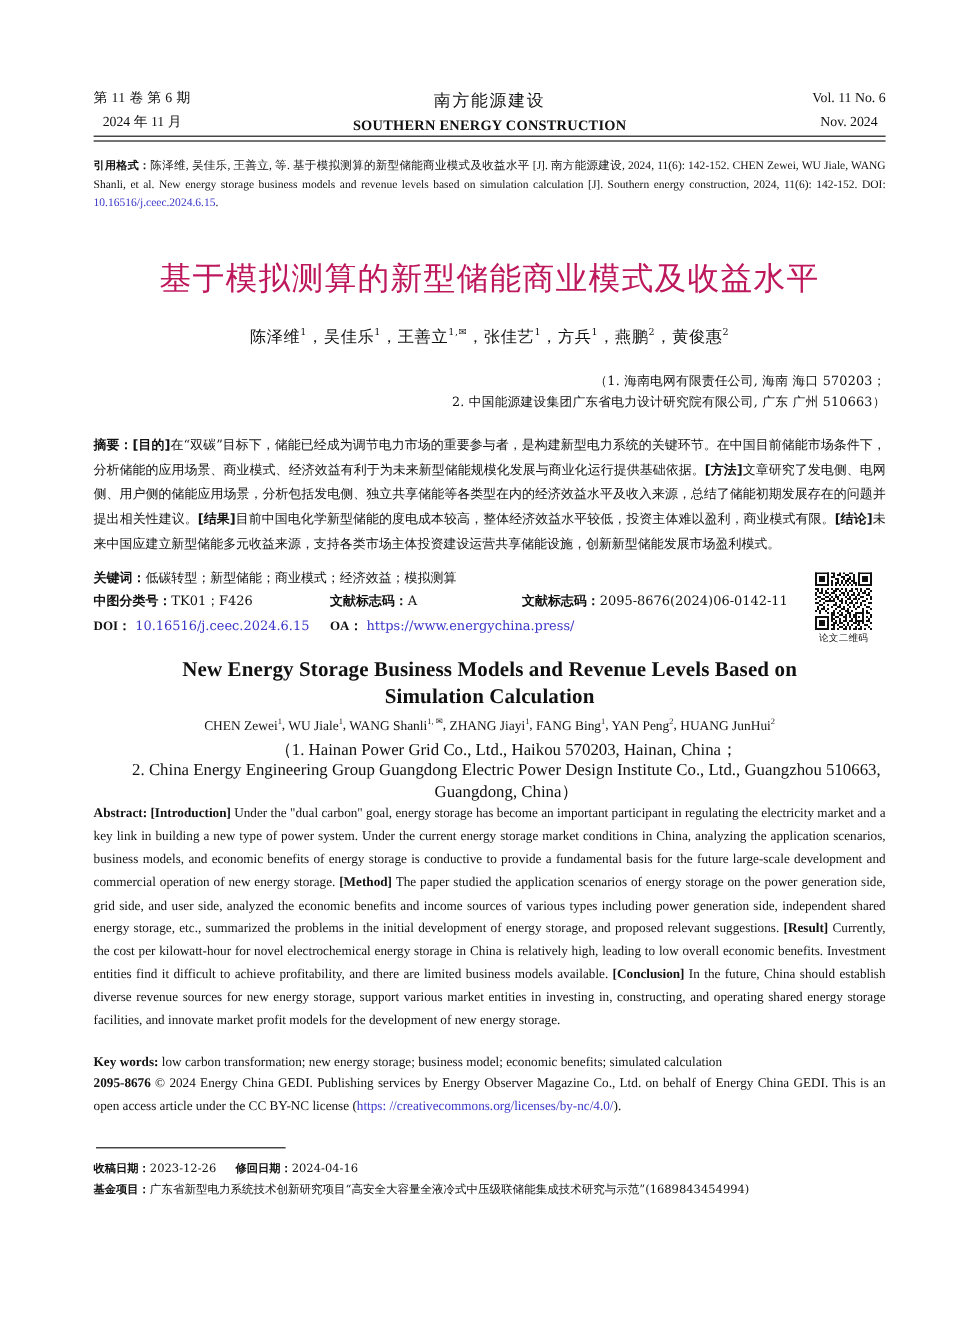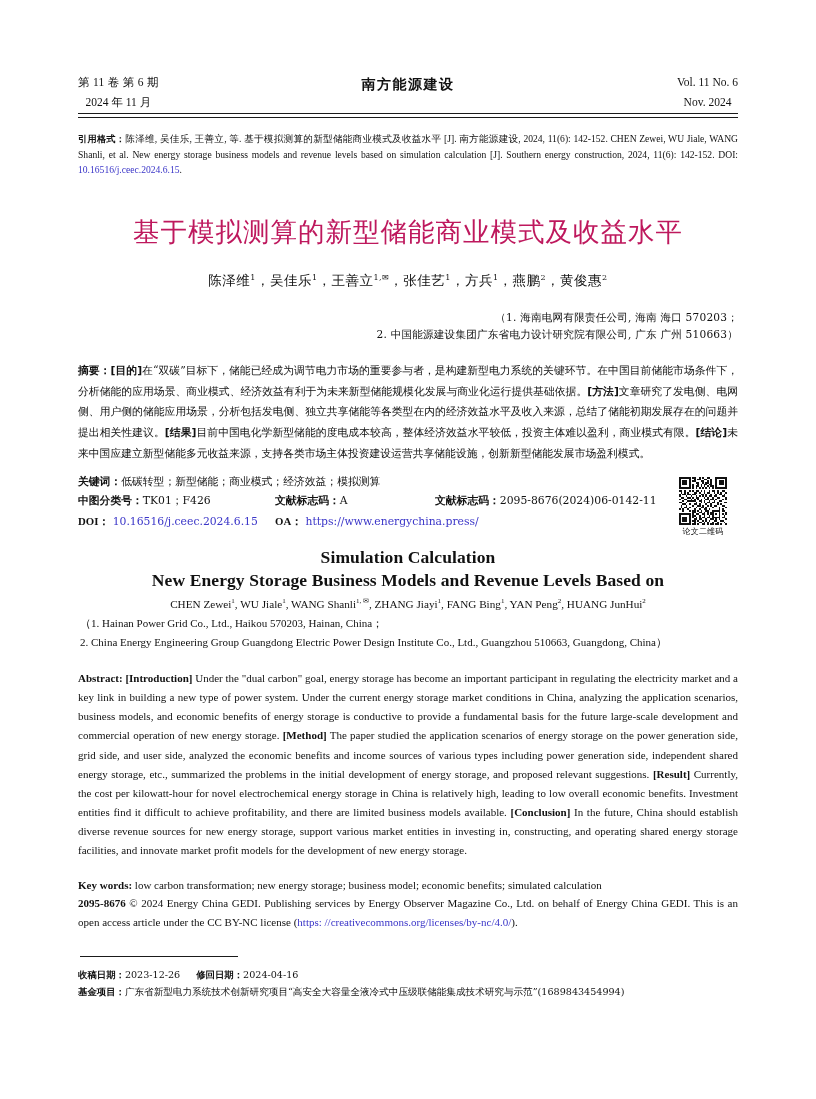--- a/index.html
+++ b/index.html
@@ -32,21 +32,21 @@
   }
   .rh-col {
     position: absolute;
     line-height: 1.45;
   }
   .rh-left  { left: 0;  text-align: left;  font-size: 11.5px; }
   .rh-right { right: 0; text-align: right; font-size: 11.5px; }
   .rh-mid   { left: 0; right: 0; text-align: center; }
   .rh-mid .zh {
     font-family: "DejaVu Sans", sans-serif;
-    font-weight: bold;
+    font-weight: normal;
     font-size: 14px;
     letter-spacing: 1.5px;
   }
   .rh-mid .en {
     font-weight: bold;
     font-size: 12px;
     letter-spacing: 0.2px;
     margin-top: 2px;
   }
   .rh-left .l2, .rh-right .l2 { margin-top: 3px; text-align: center; }
@@ -201,24 +201,24 @@
     position: absolute;
     left: 0;
     top: 597px;
     width: 660px;
     text-align: center;
     font-size: 11.2px;
   }
   .en-authors sup { font-size: 7px; vertical-align: super; }
   .en-affil {
     position: absolute;
-    left: 2px;
-    width: 660px;
-    text-align: left;
-    font-size: 11px;
+    left: 14px;
+    width: 660px;
+    text-align: center;
+    font-size: 14px;
   }
   .en-affil.a1 { top: 616px; }
   .en-affil.a2 { top: 635px; }
 
   
   .en-abs {
     position: absolute;
     left: 0;
     top: 669px;
     width: 660px;
@@ -278,20 +278,21 @@
 
 <div class="page">
 
   <div class="runhead">
     <div class="rh-col rh-left">
       <div class="l1">第 11 卷  第 6 期</div>
       <div class="l2">2024 年 11 月</div>
     </div>
     <div class="rh-col rh-mid">
       <div class="zh">南方能源建设</div>
+      <div class="en">SOUTHERN ENERGY CONSTRUCTION</div>
     </div>
     <div class="rh-col rh-right">
       <div class="l1">Vol. 11   No. 6</div>
       <div class="l2">Nov. 2024</div>
     </div>
   </div>
   <div class="rule-double"></div>
 
   <div class="citation">
     <b>引用格式：</b><span>陈泽维, 吴佳乐, 王善立, 等. 基于模拟测算的新型储能商业模式及收益水平 [J]. 南方能源建设, 2024, 11(6): 142-152. CHEN Zewei, WU Jiale, WANG Shanli, et al. New energy storage business models and revenue levels based on simulation calculation [J]. Southern energy construction, 2024, 11(6): 142-152. DOI: </span><a class="link" href="#">10.16516/j.ceec.2024.6.15</a><span>.</span>
@@ -544,22 +545,22 @@
           <rect x="19" y="28" width="2" height="1"></rect>
         <rect x="22" y="28" width="1" height="1"></rect>
           <rect x="25" y="28" width="1" height="1"></rect>
         <rect x="28" y="28" width="1" height="1"></rect>
       </g>
     </svg>
     <div class="qr-cap">论文二维码</div>
   </div>
 
   <div class="en-title">
+    <div>New Energy Storage Business Models and Revenue Levels Based on</div>
     <div>Simulation Calculation</div>
-    <div>New Energy Storage Business Models and Revenue Levels Based on</div>
   </div>
 
   <div class="en-authors">
     <span><span>CHEN Zewei</span><sup>1</sup></span>, <span><span>WU Jiale</span><sup>1</sup></span>, <span><span>WANG Shanli</span><sup>1, ✉</sup></span>, <span><span>ZHANG Jiayi</span><sup>1</sup></span>, <span><span>FANG Bing</span><sup>1</sup></span>, <span><span>YAN Peng</span><sup>2</sup></span>, <span><span>HUANG JunHui</span><sup>2</sup></span>
   </div>
 
   <div class="en-affil a1">（1. Hainan Power Grid Co., Ltd., Haikou 570203, Hainan, China；</div>
   <div class="en-affil a2">2. China Energy Engineering Group Guangdong Electric Power Design Institute Co., Ltd., Guangzhou 510663, Guangdong, China）</div>
 
   <div class="en-abs">

